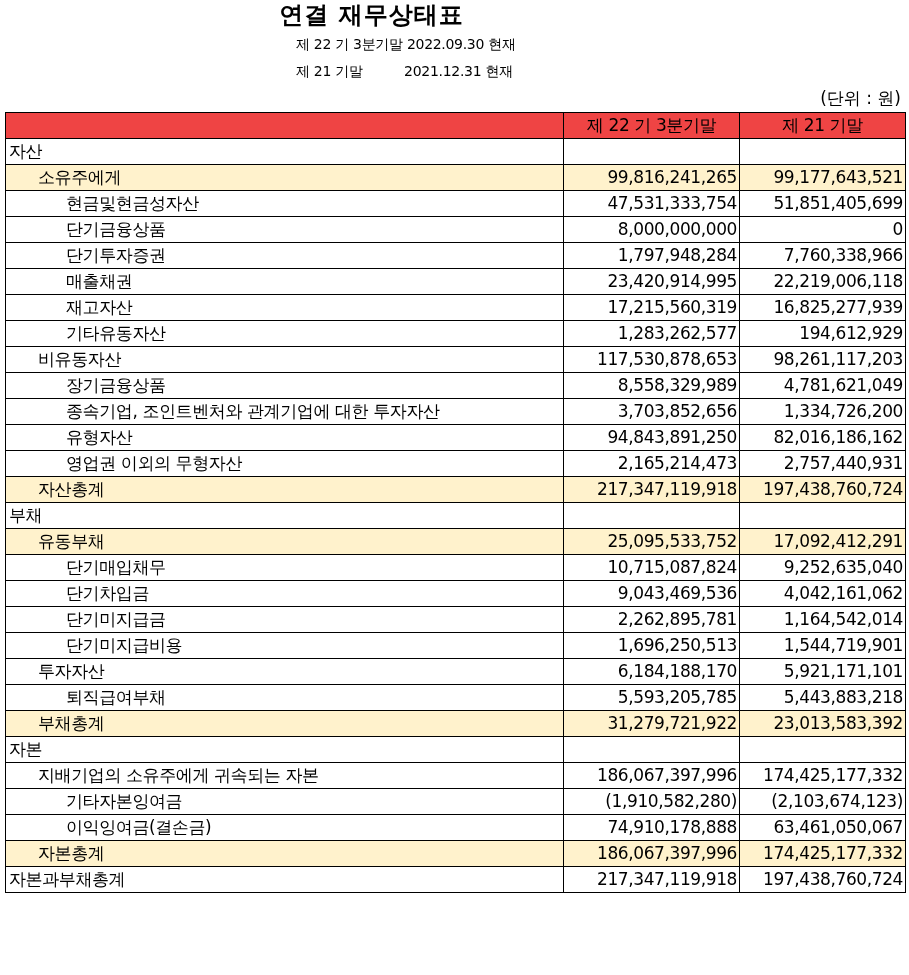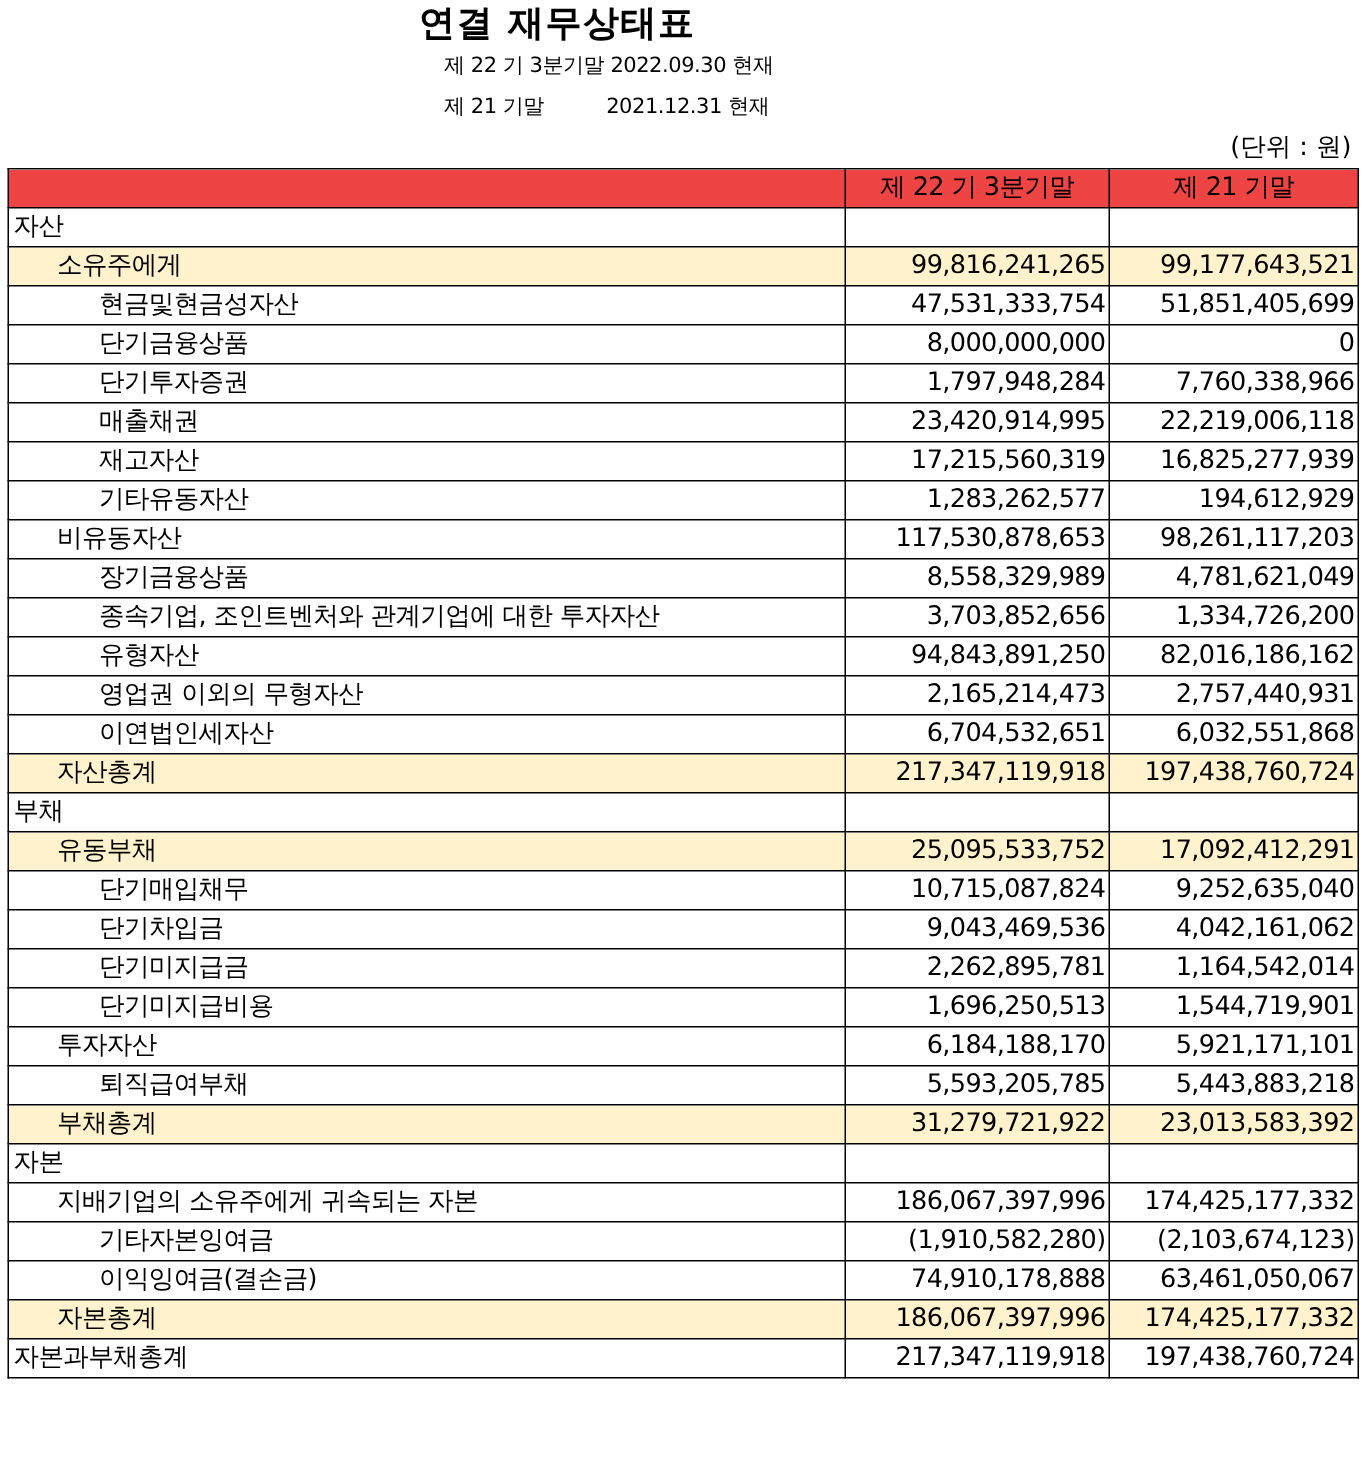--- a/index.html
+++ b/index.html
@@ -120,25 +120,20 @@
       <tr>
         <td class="l2">유형자산</td>
         <td class="num">94,843,891,250</td>
         <td class="num">82,016,186,162</td>
       </tr>
       <tr>
         <td class="l2">영업권 이외의 무형자산</td>
         <td class="num">2,165,214,473</td>
         <td class="num">2,757,440,931</td>
       </tr>
-      <tr>
-        <td class="l2">이연법인세자산</td>
-        <td class="num">6,704,532,651</td>
-        <td class="num">6,032,551,868</td>
-      </tr>
       <tr class="hl">
         <td class="l1">자산총계</td>
         <td class="num">217,347,119,918</td>
         <td class="num">197,438,760,724</td>
       </tr>
       <tr>
         <td class="l0">부채</td>
         <td class="num"></td>
         <td class="num"></td>
       </tr>

